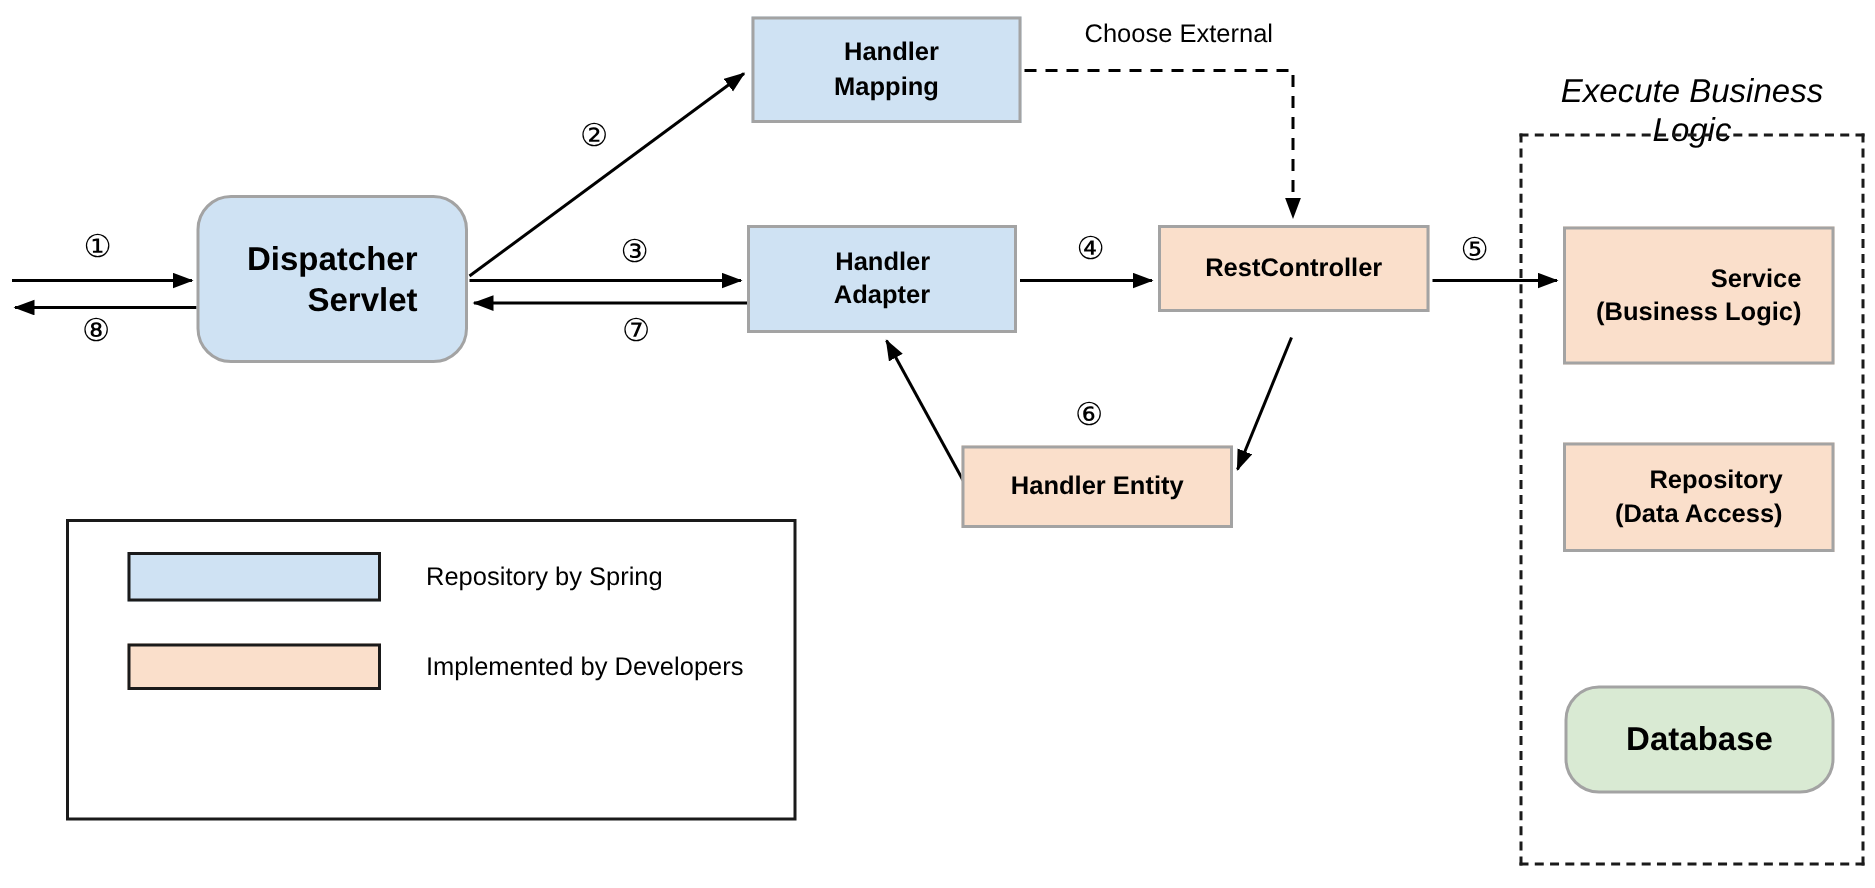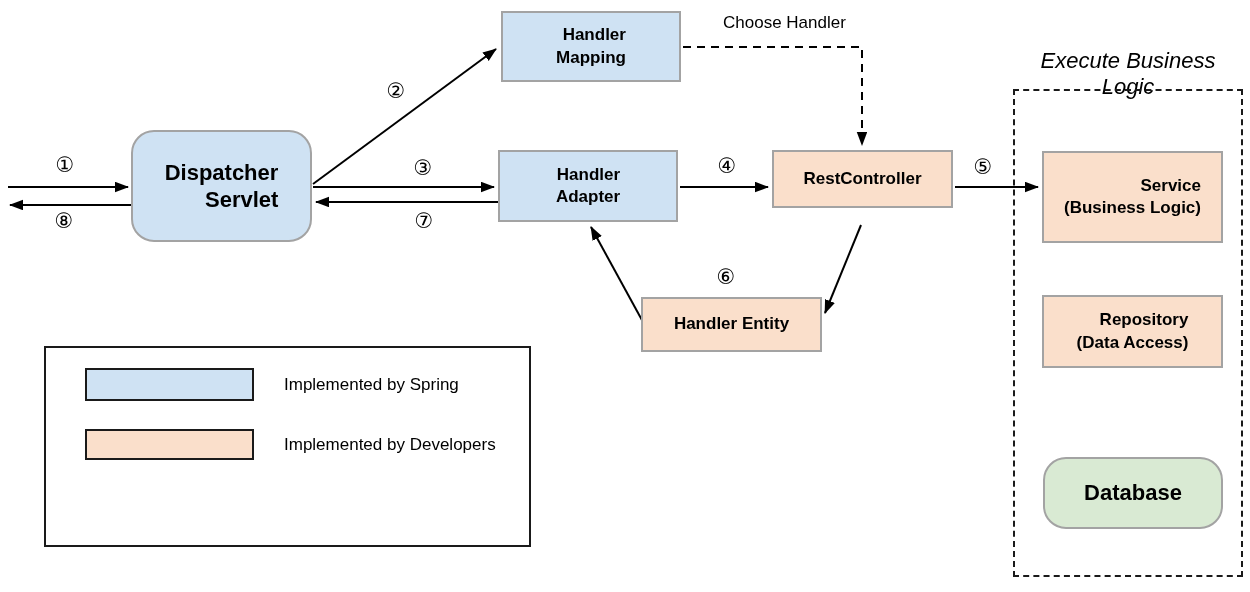--- a/index.html
+++ b/index.html
@@ -87,35 +87,35 @@
   <div class="node" style="left: 641px; top: 297px; width: 181px; height: 55px; background-color: rgb(250, 223, 203);">Handler Entity</div>
 
   <div class="node" style="left: 1042px; top: 151px; width: 181px; height: 92px; background-color: rgb(250, 223, 203);">Service
 (Business Logic)</div>
 
   <div class="node big" style="left: 1043px; top: 457px; width: 180px; height: 72px; background-color: rgb(217, 234, 211);">Database</div>
 
   <div class="node" style="left: 1042px; top: 295px; width: 181px; height: 73px; background-color: rgb(250, 223, 203);">Repository
 (Data Access)</div>
 
-  <div class="annotation" style="left:723px;top:13px;">Choose Handler</div>
+  <div class="annotation" style="left:723px;top:13px;">Choose External</div>
 
   <span class="step" style="left:65px;top:165px;">①</span>
   <span class="step" style="left:396px;top:91px;">②</span>
   <span class="step" style="left:423px;top:168px;">③</span>
   <span class="step" style="left:727px;top:166px;">④</span>
   <span class="step" style="left:983px;top:167px;">⑤</span>
   <span class="step" style="left:726px;top:277px;">⑥</span>
   <span class="step" style="left:424px;top:221px;">⑦</span>
   <span class="step" style="left:64px;top:221px;">⑧</span>
 
   <div class="legend">
     <div class="legend-row row1">
       <div class="swatch" style="background-color: rgb(207, 226, 243);"></div>
-      <div class="legend-label">Implemented by Spring</div>
+      <div class="legend-label">Repository by Spring</div>
     </div>
     <div class="legend-row row2">
       <div class="swatch" style="height: 31px; background-color: rgb(250, 223, 203);"></div>
       <div class="legend-label">Implemented by Developers</div>
     </div>
   </div>
 
 </div>
 
 </body></html>

